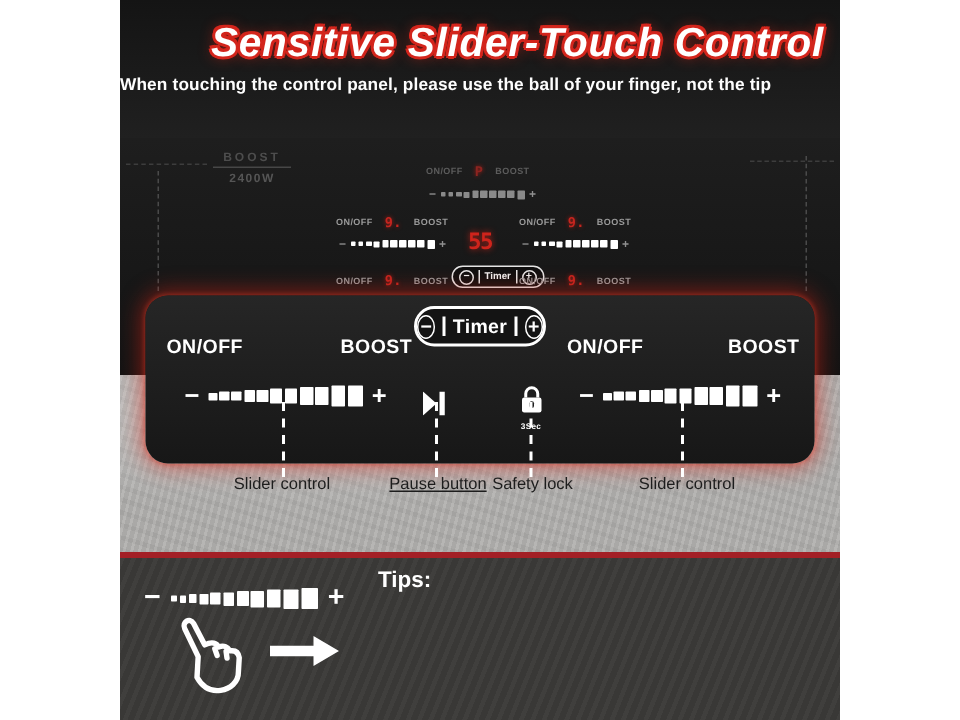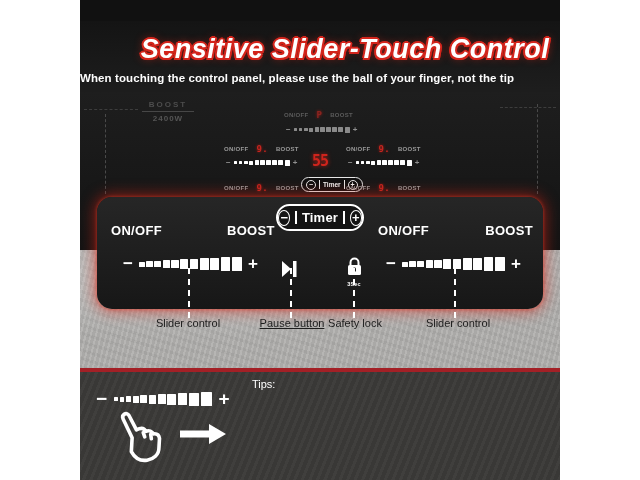--- a/index.html
+++ b/index.html
@@ -1,20 +1,20 @@
 <!DOCTYPE html>
 <html><head>
 <meta charset="utf-8">
 <style>
   html,body{margin:0;padding:0;background:#ffffff;font-family:"Liberation Sans",sans-serif;}
   .stage{position:relative;width:640px;height:480px;background:#ffffff;overflow:hidden;}
   .graphic{position:absolute;left:80px;top:0;width:480px;height:480px;background:#111;overflow:hidden;}
 
   
-  .banner{position:absolute;top:0;left:0;width:530px;height:92px;background:linear-gradient(#141414,#202020);margin-top:21px;}
+  .banner{position:absolute;top:0;left:0;width:530px;height:92px;background:linear-gradient(#141414,#202020);}
   .page-title{margin:0;padding-top:13px;text-align:center;font-style:italic;font-weight:bold;font-size:27px;letter-spacing:.5px;color:#fff;
     text-shadow:-2px 0 0 #d3251c,2px 0 0 #d3251c,0 -2px 0 #d3251c,0 2px 0 #d3251c,-1.5px -1.5px 0 #d3251c,1.5px 1.5px 0 #d3251c,-1.5px 1.5px 0 #d3251c,1.5px -1.5px 0 #d3251c,0 0 9px rgba(214,35,22,.9);}
   .page-subtitle{margin:7px 0 0;text-align:left;font-weight:bold;font-size:11.5px;color:#fdfdfd;letter-spacing:.1px;}
 
   
   .cooktop{position:absolute;top:92px;left:0;width:480px;height:158px;background:linear-gradient(#1e1e1e,#131313);}
   .glowarc{position:absolute;left:0;bottom:-4px;width:480px;height:34px;background:radial-gradient(60% 110% at 50% 100%,rgba(214,40,25,.55),rgba(214,40,25,0) 72%);}
   .pwr{position:absolute;left:62px;top:8px;width:52px;text-align:center;color:#4d4d4d;font-weight:bold;}
   .pwr .b{font-size:8px;letter-spacing:2px;border-bottom:1px solid #474747;padding-bottom:2px;}
   .pwr .w{font-size:8px;letter-spacing:1px;padding-top:2px;color:#555;}
@@ -57,21 +57,21 @@
   .picon{position:absolute;}
   .lockwrap{position:absolute;left:244px;top:60px;width:26px;text-align:center;color:#fff;}
   .lockhold{font-size:5.5px;font-weight:bold;margin-top:1px;letter-spacing:.2px;}
   .connector{position:absolute;width:0;height:50px;border-left:2px dashed #fff;top:268px;}
   .anno{position:absolute;top:317px;transform:translateX(-50%);font-size:11px;color:#1d1d1d;white-space:nowrap;}
 
   
   .tslider{position:absolute;left:16px;top:16px;display:flex;align-items:center;gap:7px;color:#fff;font-size:19px;font-weight:bold;}
   .hand{position:absolute;left:32px;top:34px;}
   .tarrow{position:absolute;left:100px;top:52px;}
-  .tips-head{position:absolute;left:172px;top:6px;font-size:11px;font-weight:normal;color:#fff;}
+  .tips-head{position:absolute;left:172px;top:6px;font-size:15px;font-weight:bold;color:#fff;}
   .tips-body{position:absolute;left:172px;top:31px;font-size:12.5px;font-weight:bold;color:#f4f4f4;line-height:20px;letter-spacing:-.2px;}
 </style>
 </head>
 <body>
 
 <div class="stage">
   <div class="graphic">
 
     <div class="banner">
       <h1 class="page-title">Sensitive Slider-Touch Control</h1>

